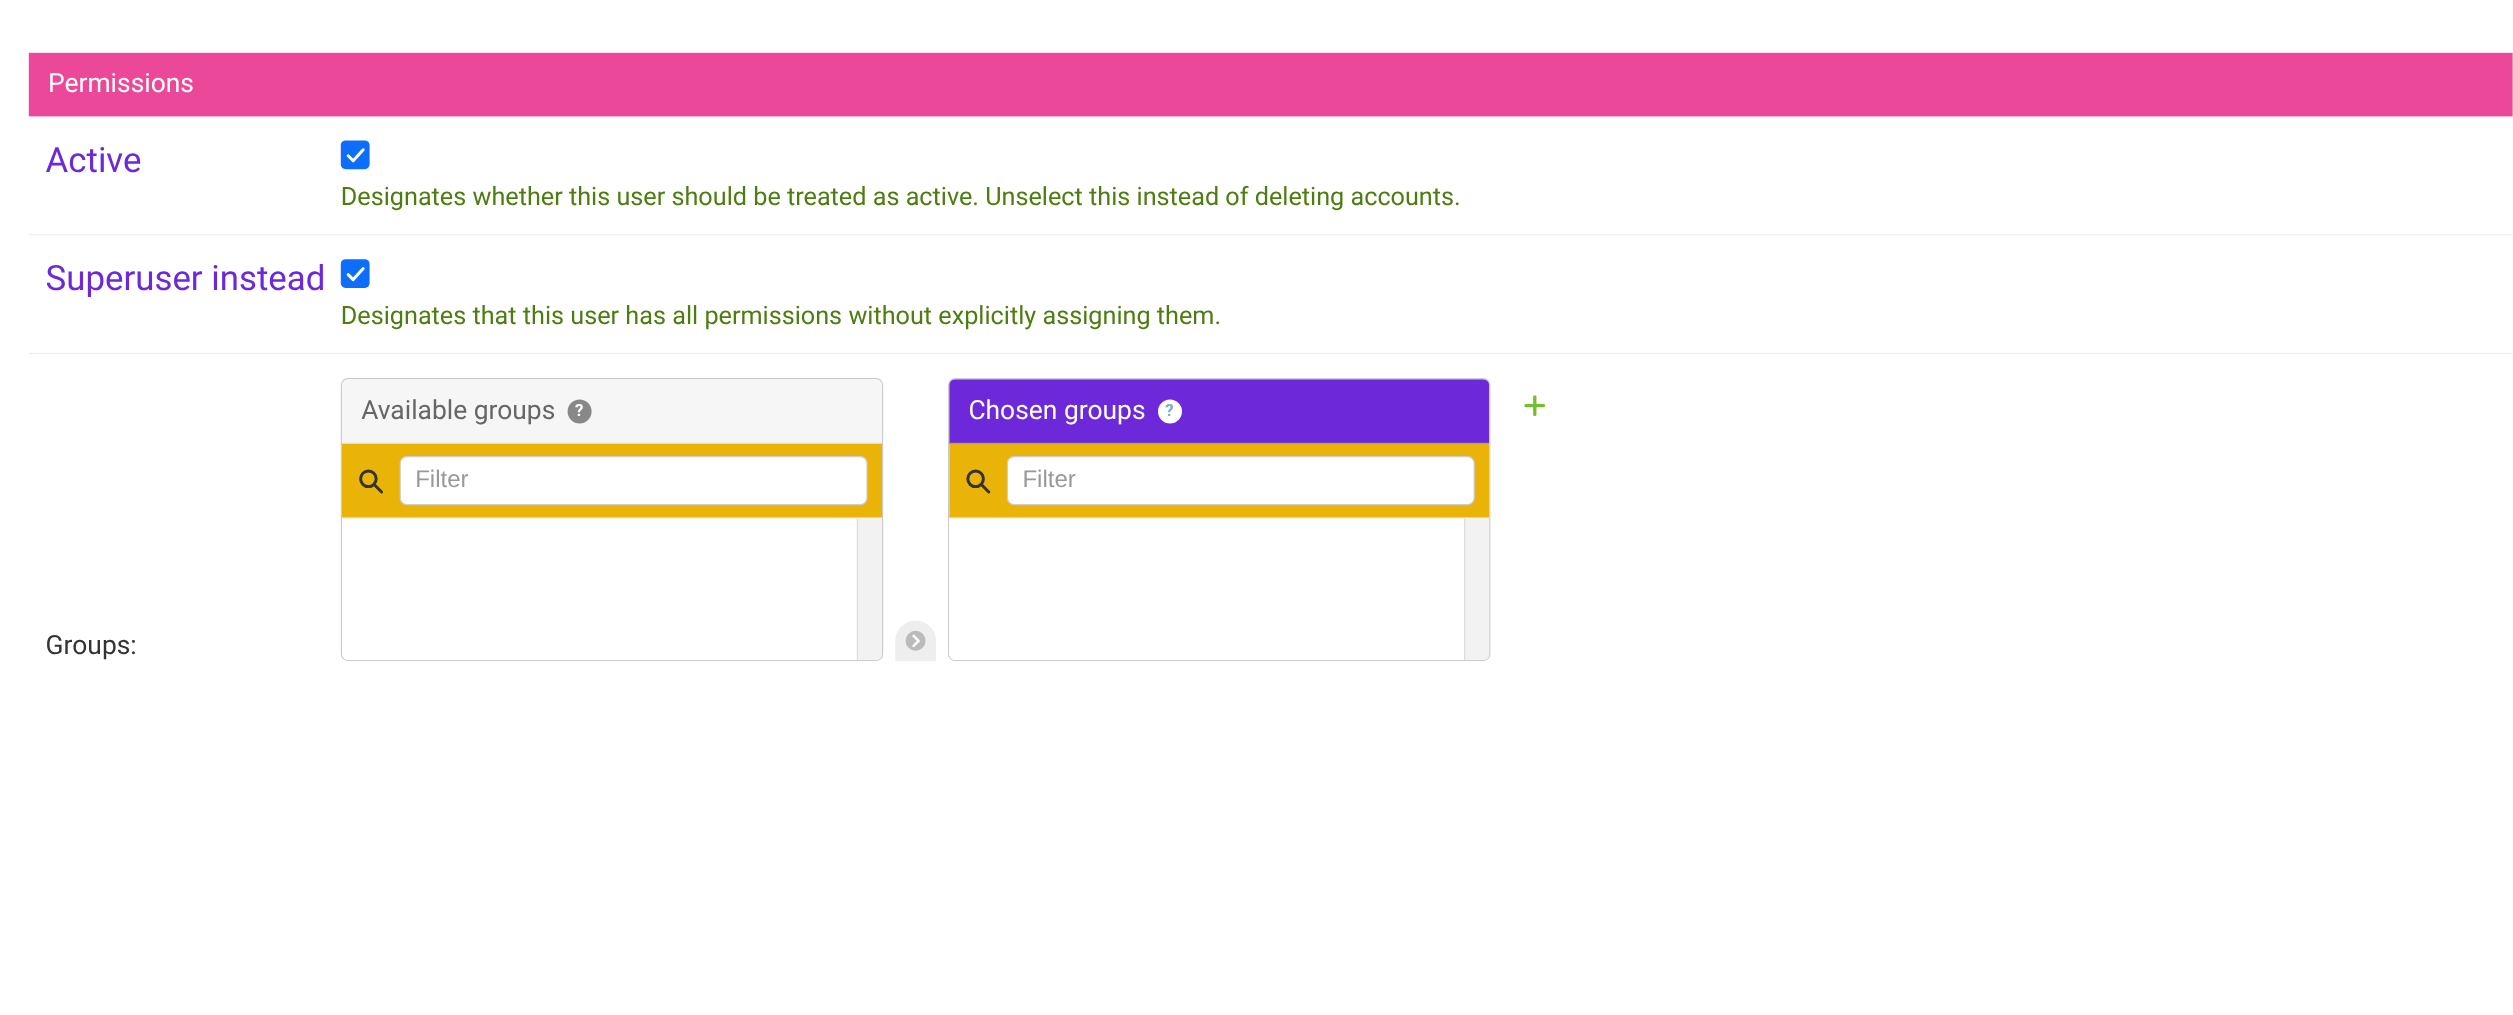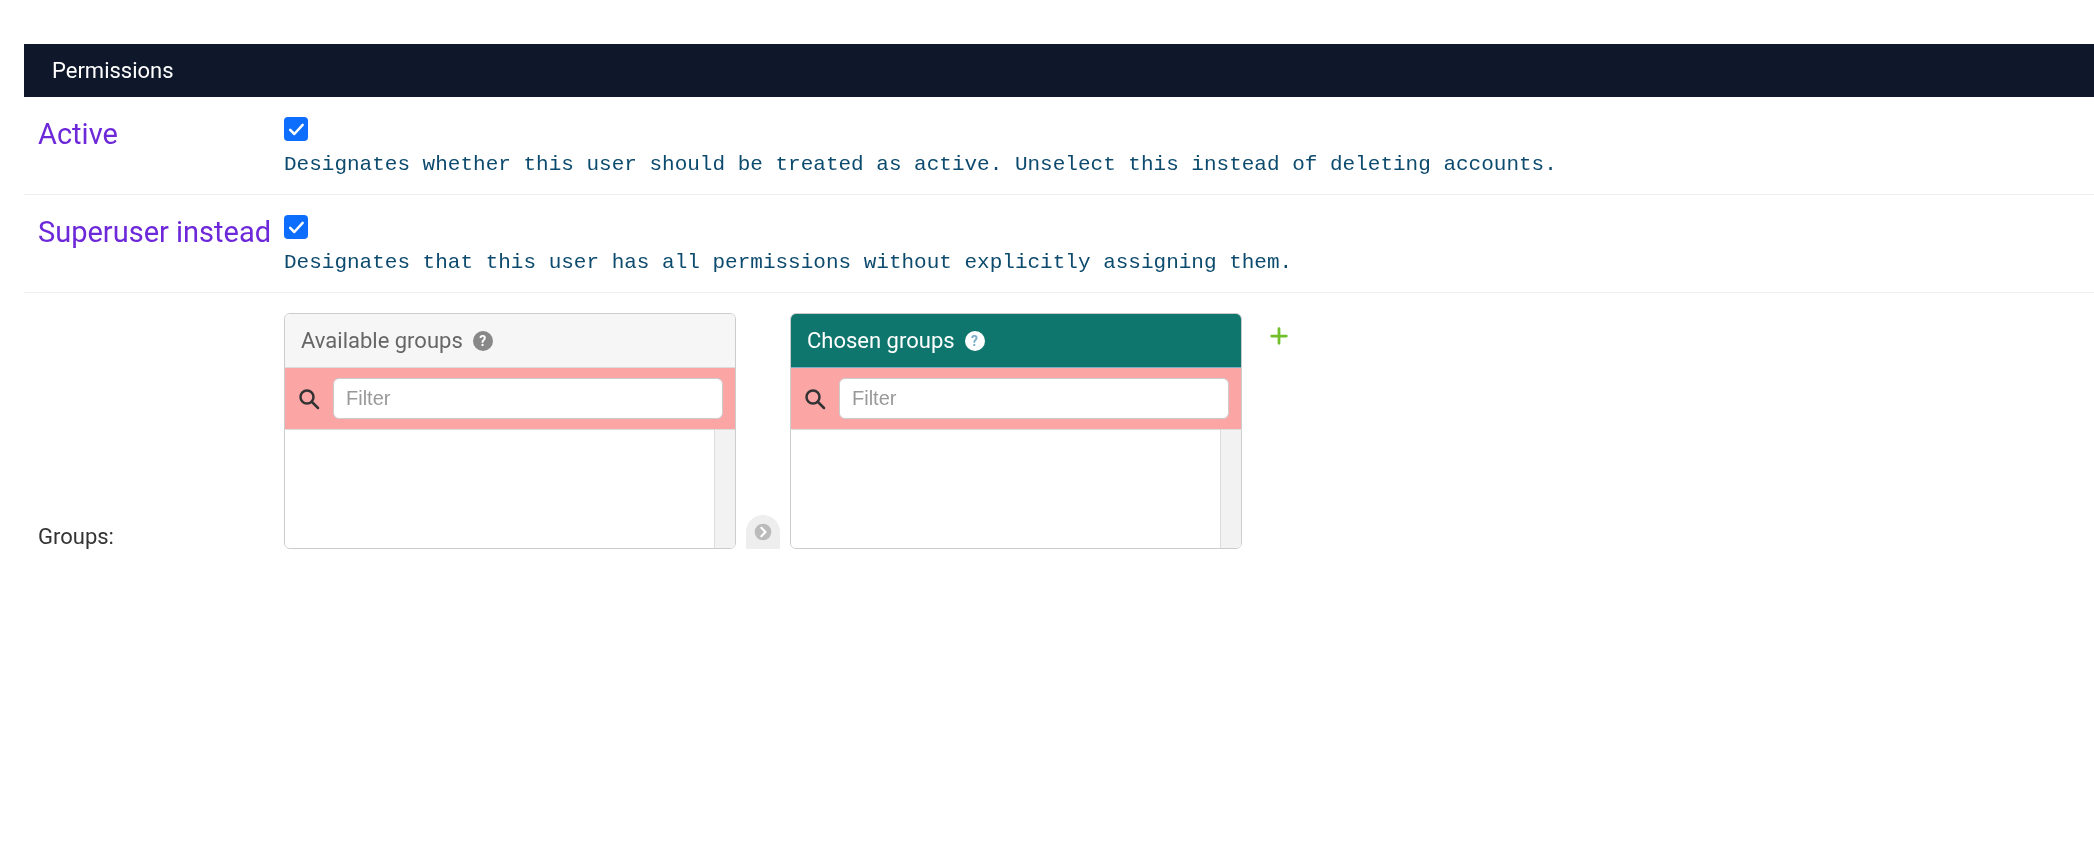--- a/index.html
+++ b/index.html
@@ -8,24 +8,24 @@
     padding: 0;
     font-family: -apple-system, BlinkMacSystemFont, "Segoe UI", Roboto, "Helvetica Neue", Arial, sans-serif;
     background: #fff;
     color: #333;
   }
   .page {
     width: 2094px;
     padding-top: 44px;
   }
   .section-header {
-    background: #0f172a;
+    background: #ec4899;
     color: #fff;
     font-size: 22px;
-    padding: 14px 28px;
+    padding: 14px 16px;
     margin-left: 24px;
   }
   .form-row {
     display: flex;
     align-items: flex-start;
     padding: 20px 0 18px 0;
     margin-left: 24px;
     border-bottom: 1px solid #eee;
   }
   .form-row .label-col {
@@ -51,22 +51,21 @@
   .checkbox svg {
     position: absolute;
     top: 2px;
     left: 2px;
     width: 20px;
     height: 20px;
   }
   .help-text {
     margin-top: 12px;
     font-size: 21px;
-    color: #0c4a6e;
-    font-family: Liberation Mono, monospace;
+    color: #4d7c0f;
   }
   .groups-row {
     display: flex;
     align-items: flex-end;
     padding: 20px 0 0 0;
     margin-left: 24px;
   }
   .groups-row .label-col {
     width: 260px;
     padding-left: 14px;
@@ -93,21 +92,21 @@
     display: flex;
     align-items: center;
     gap: 10px;
   }
   .selector-available .selector-header {
     background: #f6f6f6;
     color: #666;
     border-bottom: 1px solid #ddd;
   }
   .selector-chosen .selector-header {
-    background: #0f766e;
+    background: #6d28d9;
     color: #fff;
     border-bottom: 1px solid #79aec8;
   }
   .help-icon {
     width: 20px;
     height: 20px;
     border-radius: 50%;
     display: inline-flex;
     align-items: center;
     justify-content: center;
@@ -122,21 +121,21 @@
   .selector-chosen .help-icon {
     background: #fff;
     color: #79aec8;
   }
   .selector-filter {
     display: flex;
     align-items: center;
     padding: 10px 12px;
     gap: 12px;
     border-bottom: 1px solid #ddd;
-    background: #fca5a5;
+    background: #eab308;
   }
   .search-icon {
     width: 24px;
     height: 24px;
     flex-shrink: 0;
   }
   .selector-filter input {
     flex: 1;
     font-size: 20px;
     padding: 8px 12px;

